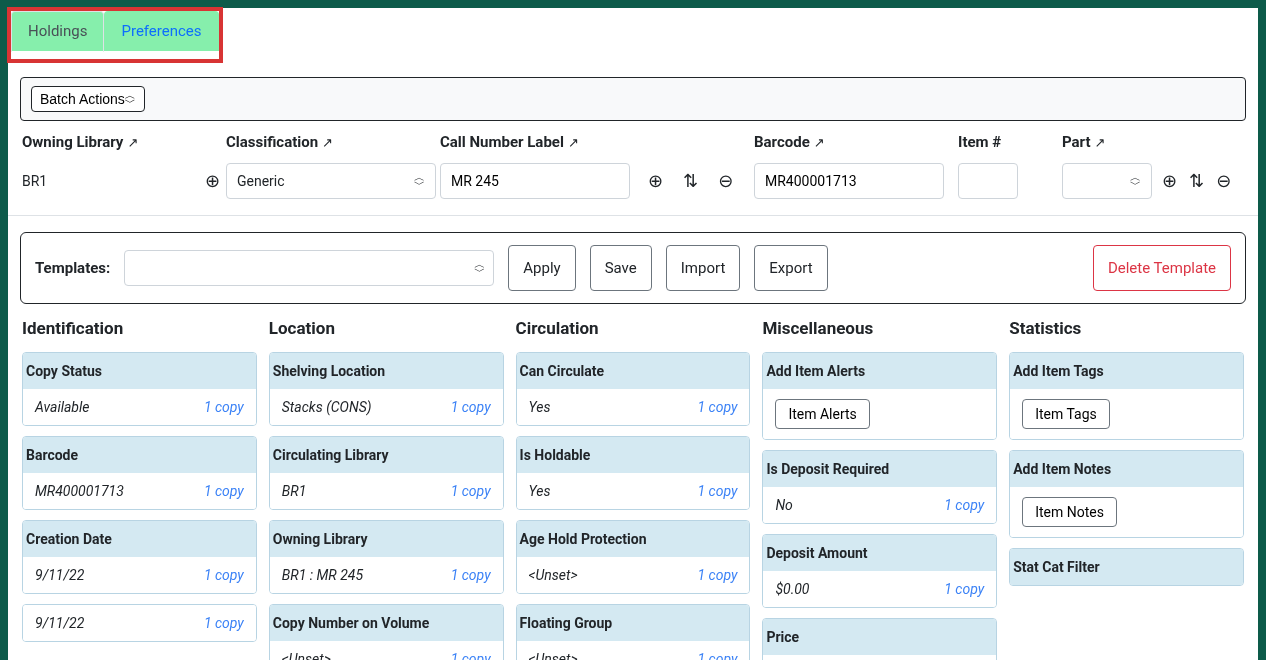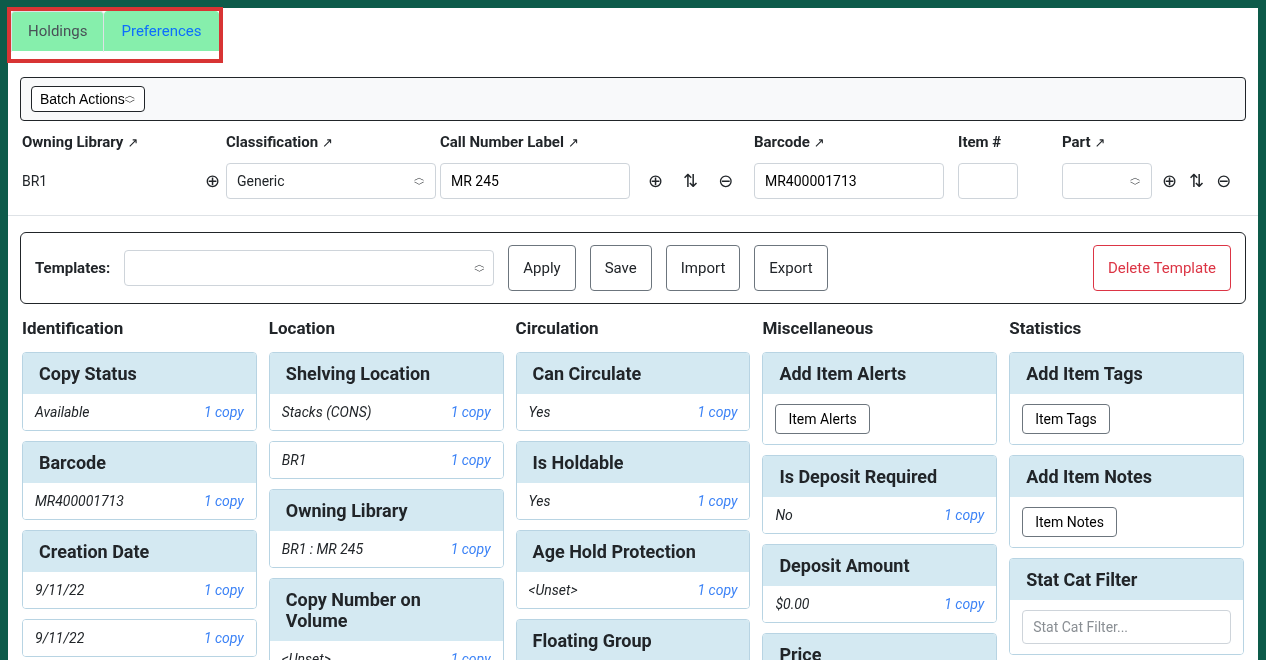--- a/index.html
+++ b/index.html
@@ -168,23 +168,23 @@
       padding: 4px 0;
     }
     .card {
       border: 1px solid #b8d4e3;
       border-radius: 4px;
       margin-bottom: 10px;
       overflow: hidden;
     }
     .card-header {
       background: #d4e9f2;
-      padding: 10px 16px;
+      padding: 10px 3px;
       font-weight: 700;
-      font-size: 18px;
+      font-size: 14px;
     }
     .card-body {
       padding: 10px 12px;
       display: flex;
       justify-content: space-between;
       align-items: center;
       background: #fff;
       font-style: italic;
     }
     .card-body-plain {
@@ -363,20 +363,21 @@
     <div class="section">
       <h3>Location</h3>
       <div class="card">
         <div class="card-header">Shelving Location</div>
         <div class="card-body">
             <span>Stacks (CONS)</span>
             <span class="copy-count">1 copy</span>
           </div>
       </div>
       <div class="card">
+        <div class="card-header">Circulating Library</div>
         <div class="card-body">
             <span>BR1</span>
             <span class="copy-count">1 copy</span>
           </div>
       </div>
       <div class="card">
         <div class="card-header">Owning Library</div>
         <div class="card-body">
             <span>BR1 : MR 245</span>
             <span class="copy-count">1 copy</span>
@@ -457,17 +458,16 @@
       <div class="card">
         <div class="card-header">Add Item Tags</div>
         <div class="card-body-plain"><button class="small-btn">Item Tags</button></div>
       </div>
       <div class="card">
         <div class="card-header">Add Item Notes</div>
         <div class="card-body-plain"><button class="small-btn">Item Notes</button></div>
       </div>
       <div class="card">
         <div class="card-header">Stat Cat Filter</div>
-        <div class="card-body-plain"><input class="filter-input" placeholder="Stat Cat Filter..." style=""></div>
       </div>
     </div>
   </div>
 </div>
 
 </body></html>

